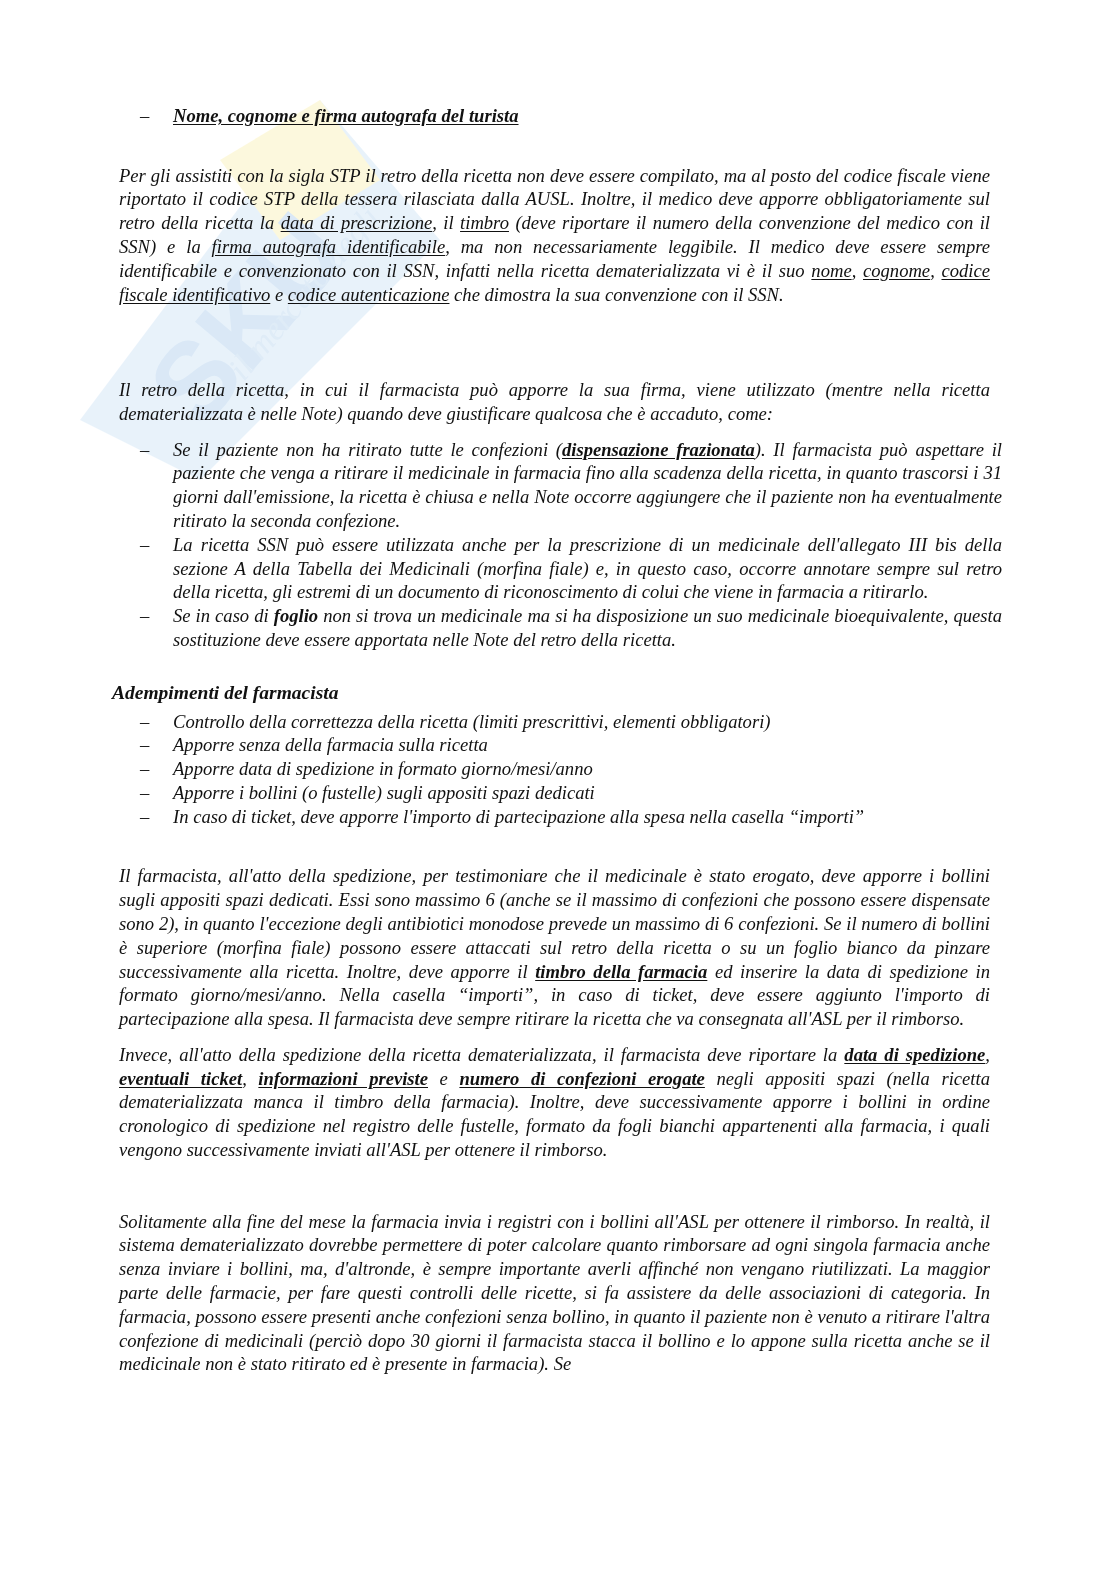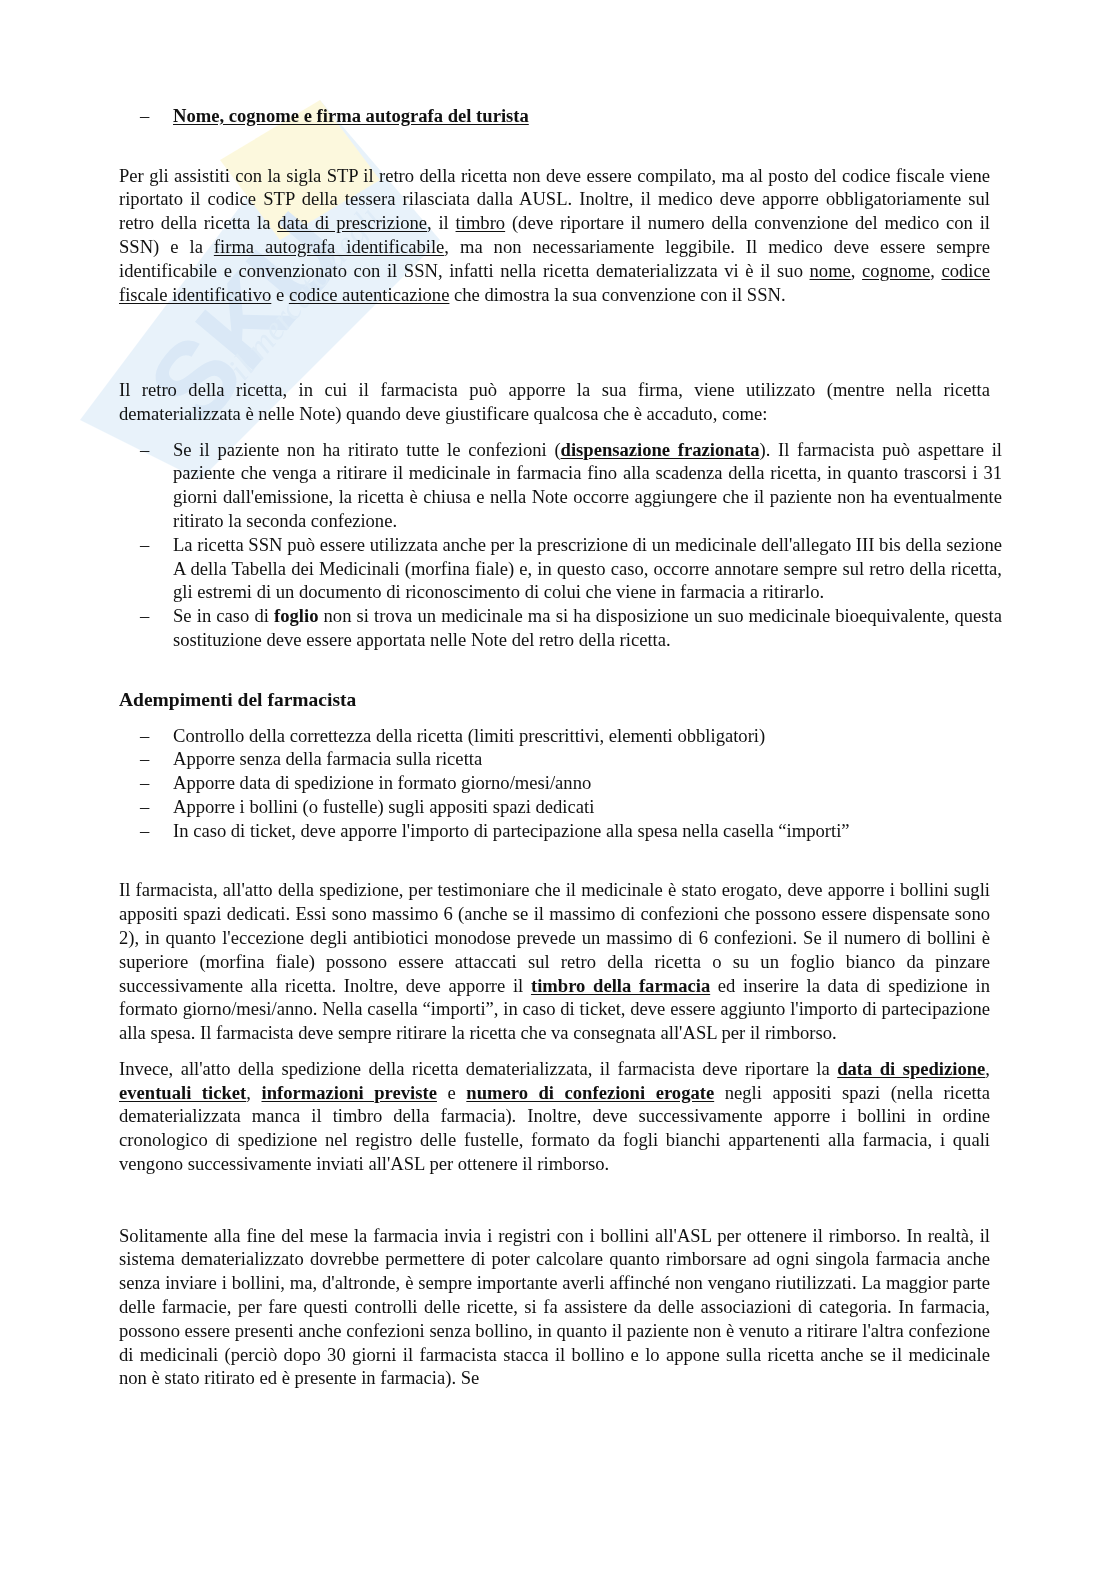--- a/index.html
+++ b/index.html
@@ -1,29 +1,29 @@
 <!DOCTYPE html>
 <html><head>
   <meta charset="utf-8">
   <style>
     html, body { margin: 0; padding: 0; background: #ffffff; }
     body { width: 1116px; height: 1579px; position: relative; overflow: hidden;
            font-family: "Liberation Serif", "DejaVu Serif", serif; color: #111; }
     .watermark { position: absolute; left: 20px; top: 40px; width: 440px; height: 440px; pointer-events: none; opacity: 0.55; }
-    .page { position: absolute; left: 107px; top: 104px; width: 895px; font-size: 18.6px; line-height: 23.8px; }
+    .page { position: absolute; left: 107px; top: 104px; width: 895px; font-size: 18.6px; line-height: 23.8px; font-style: italic; }
     p { margin: 12px; text-align: justify; }
     .gap { height: 23.8px; }
     u { text-decoration: underline; text-underline-offset: 2px; }
     b u, u b { font-weight: bold; }
     ul.dash { list-style: none; margin: 0; padding: 0; }
     ul.dash li { position: relative; padding-left: 66px; text-align: justify; }
     ul.dash li::before { content: "\2013"; position: absolute; left: 33px; top: 0; }
     .top-item { padding-left: 66px; position: relative; font-weight: bold; }
     .top-item::before { content: "\2013"; position: absolute; left: 33px; font-weight: normal; }
-    h3 { margin: 12px; font-size: 19.5px; font-weight: bold; line-height: 24px; }
+    h3 { margin: 5px; font-size: 19.5px; font-weight: bold; line-height: 24px; }
     .wmtext { font-family: "Liberation Sans", sans-serif; font-weight: bold; }
   </style>
 </head>
 <body>
 
 <svg class="watermark" viewBox="0 0 440 440">
   <polygon points="60,380 300,60 420,200 180,440" fill="#d7e8f7"></polygon>
   <polygon points="200,120 300,60 360,140 260,200" fill="#fbf3c2"></polygon>
   <text class="wmtext" x="110" y="360" font-size="110" fill="#bcd7f0" transform="rotate(-50 180 300)">SKU</text>
   <text x="190" y="330" font-size="34" fill="#c6ddf2" font-style="italic" transform="rotate(-50 220 300)" font-family="Liberation Serif, serif">il mercato degli</text>

